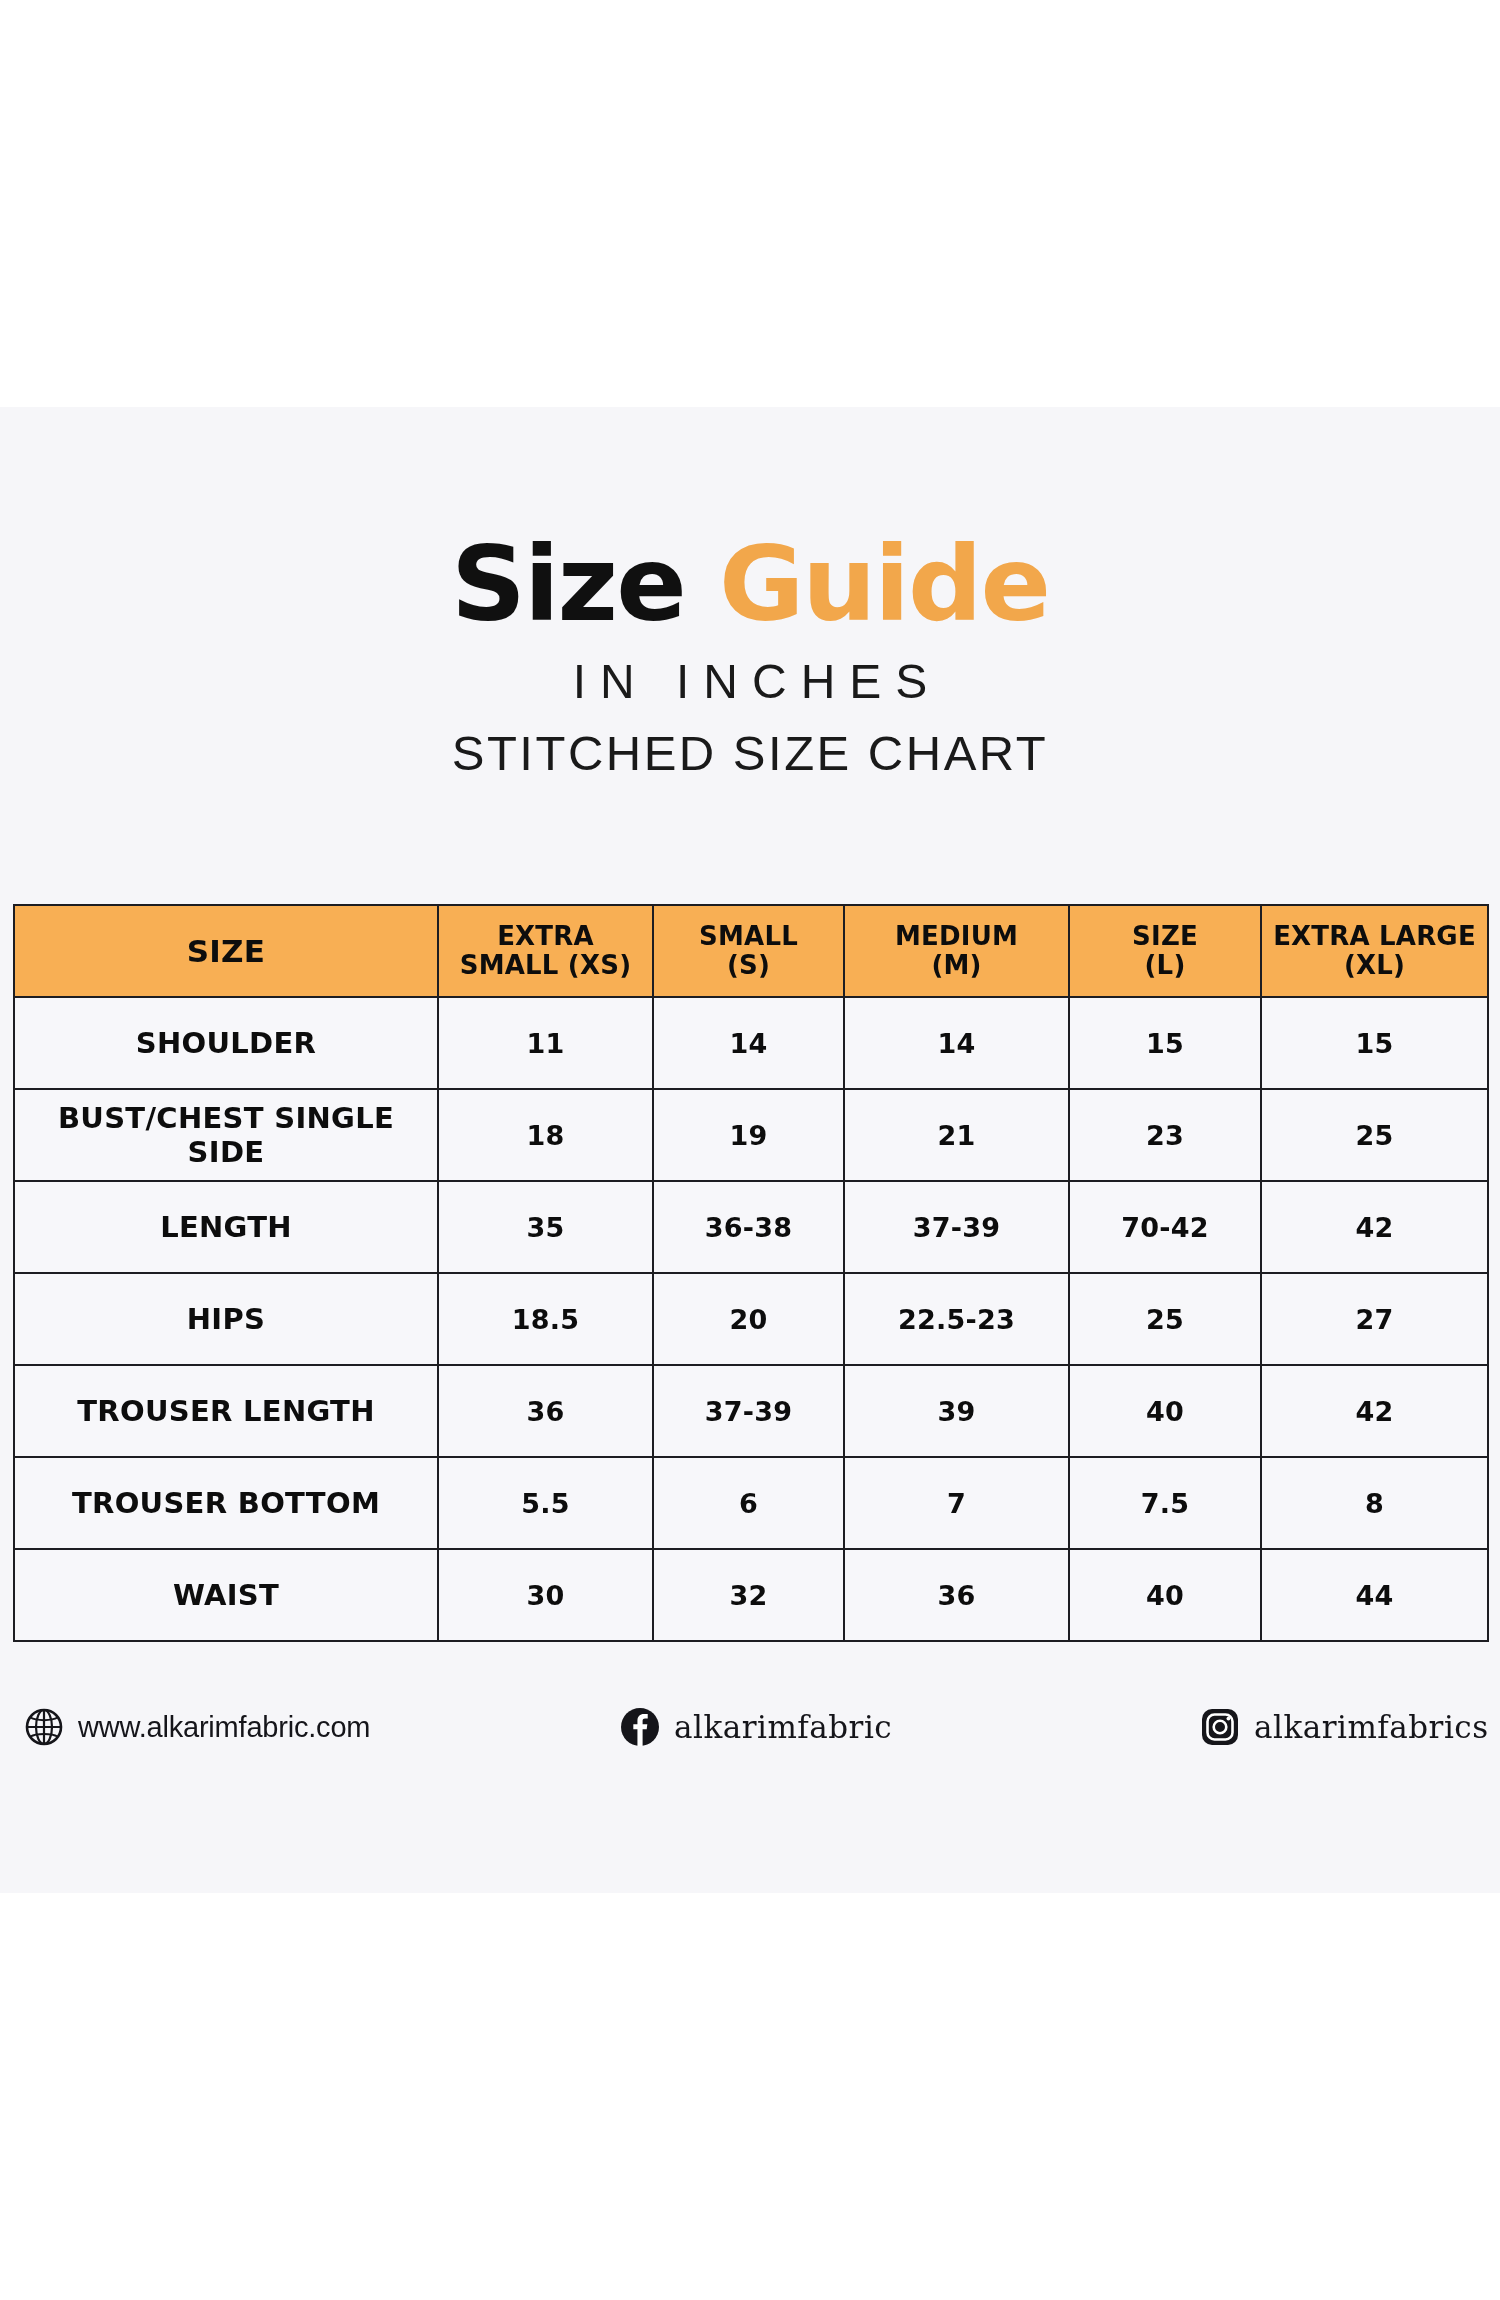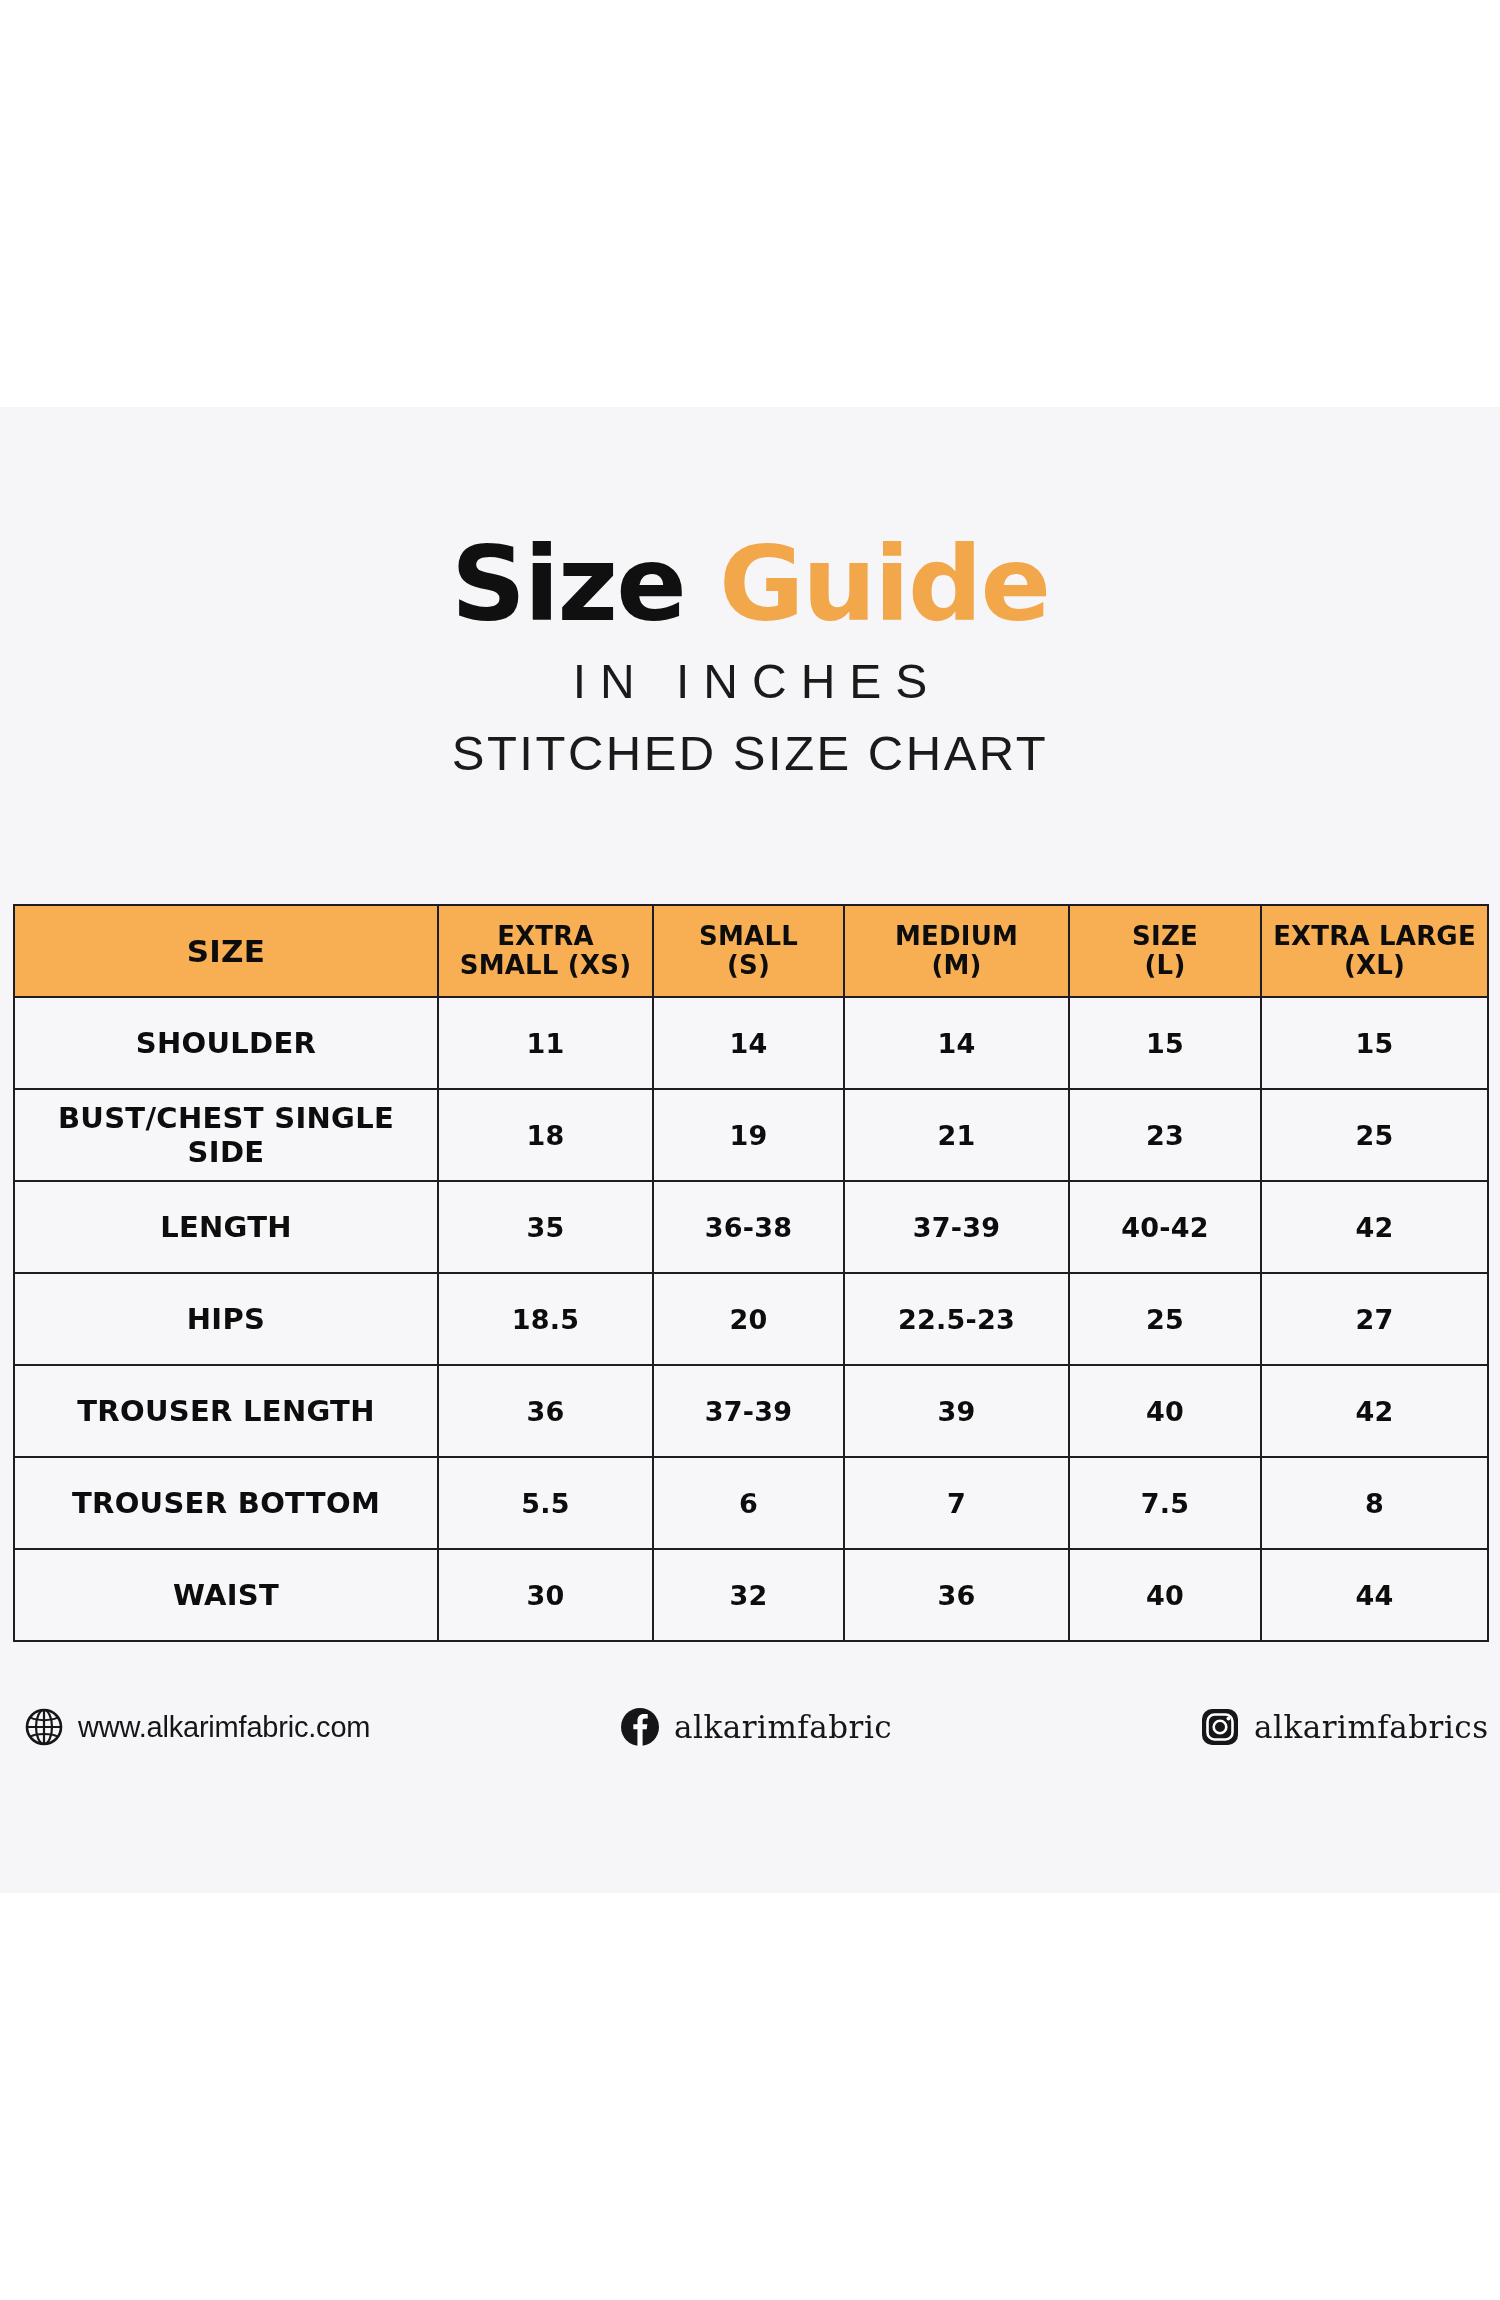--- a/index.html
+++ b/index.html
@@ -213,21 +213,21 @@
           <td>19</td>
           <td>21</td>
           <td>23</td>
           <td>25</td>
         </tr>
         <tr>
           <td class="rowlabel">LENGTH</td>
           <td>35</td>
           <td>36-38</td>
           <td>37-39</td>
-          <td>40-42</td>
+          <td>70-42</td>
           <td>42</td>
         </tr>
         <tr>
           <td class="rowlabel">HIPS</td>
           <td>18.5</td>
           <td>20</td>
           <td>22.5-23</td>
           <td>25</td>
           <td>27</td>
         </tr>

